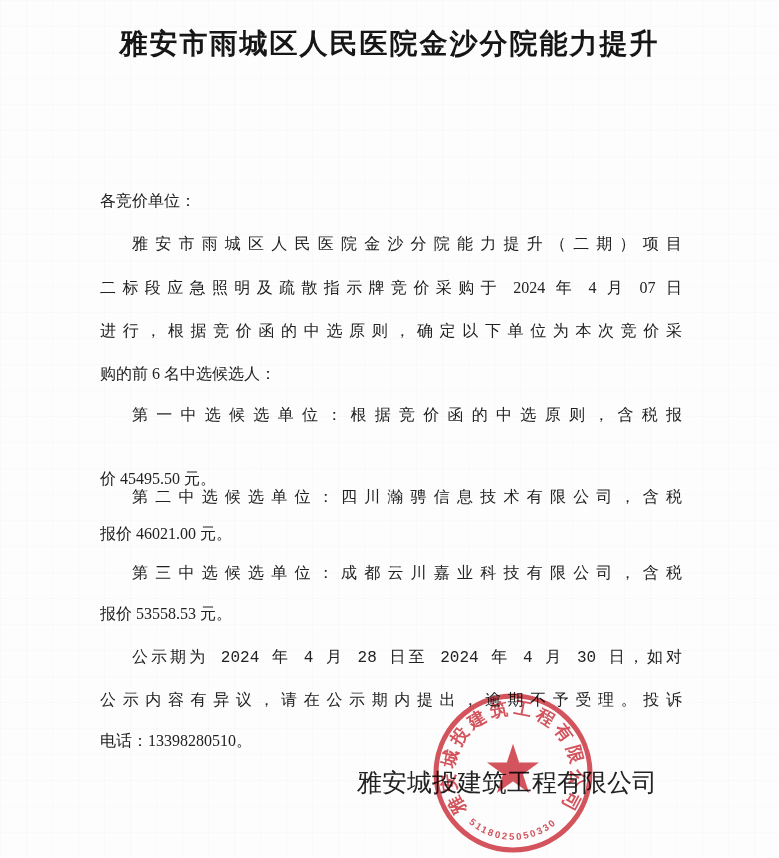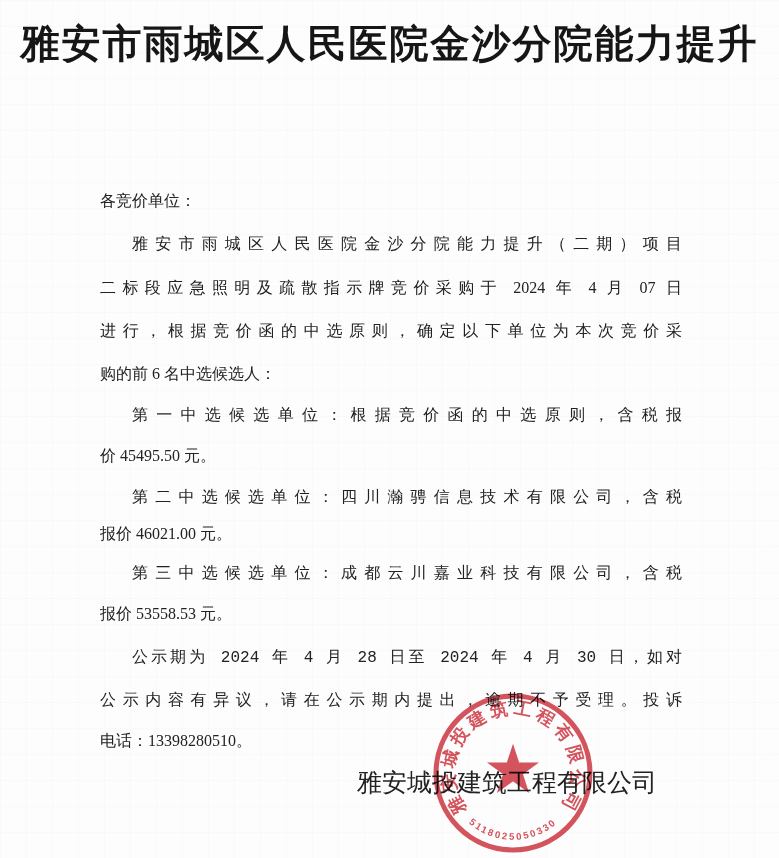--- a/index.html
+++ b/index.html
@@ -16,21 +16,21 @@
       repeating-linear-gradient(to right,  rgba(225,205,215,0.10) 0 1px, transparent 1px 26px),
       repeating-linear-gradient(to bottom, rgba(225,205,215,0.10) 0 1px, transparent 1px 26px),
       #fdfdfd;
     color: #1e1e1e;
   }
   .title {
     position: absolute; left: 0; top: 22px; width: 100%;
     text-align: center;
     font-family: "Liberation Sans", sans-serif;
     font-weight: 700;
-    font-size: 39px; line-height: 43px;
+    font-size: 28px; line-height: 43px;
     color: #161616;
     letter-spacing: 2px;
   }
   .bodytext { position: absolute; left: 100px; top: 0; width: 582px; }
   .line {
     position: absolute; left: 0; width: 582px;
     font-size: 16px; line-height: 30px;
     color: #222;
     white-space: nowrap;
   }
@@ -78,21 +78,21 @@
     <div>雅安市雨城区人民医院金沙分院能力提升</div>
   </div>
 
   <div class="bodytext">
     <div class="line" style="top:186px">各竞价单位：</div>
     <div class="line just indent" style="top:230px">雅安市雨城区人民医院金沙分院能力提升（二期）项目</div>
     <div class="line just" style="top:273px">二标段应急照明及疏散指示牌竞价采购于 2024 年 4 月 07 日</div>
     <div class="line just" style="top:316px">进行，根据竞价函的中选原则，确定以下单位为本次竞价采</div>
     <div class="line" style="top:359px">购的前 6 名中选候选人：</div>
     <div class="line just indent" style="top:401px">第一中选候选单位：根据竞价函的中选原则，含税报</div>
-    <div class="line" style="top:441px">价 45495.50 元。</div>
+    <div class="line" style="top:464px">价 45495.50 元。</div>
     <div class="line just indent" style="top:483px">第二中选候选单位：四川瀚骋信息技术有限公司，含税</div>
     <div class="line" style="top:519px">报价 46021.00 元。</div>
     <div class="line just indent" style="top:559px">第三中选候选单位：成都云川嘉业科技有限公司，含税</div>
     <div class="line" style="top:599px">报价 53558.53 元。</div>
     <div class="line just indent" style="top:643px">公示期为 2024 年 4 月 28 日至 2024 年 4 月 30 日，如对</div>
     <div class="line just" style="top:685px">公示内容有异议，请在公示期内提出，逾期不予受理。投诉</div>
     <div class="line" style="top:726px">电话：13398280510。</div>
   </div>
 
   <div class="signature sig-company">雅安城投建筑工程有限公司</div>

